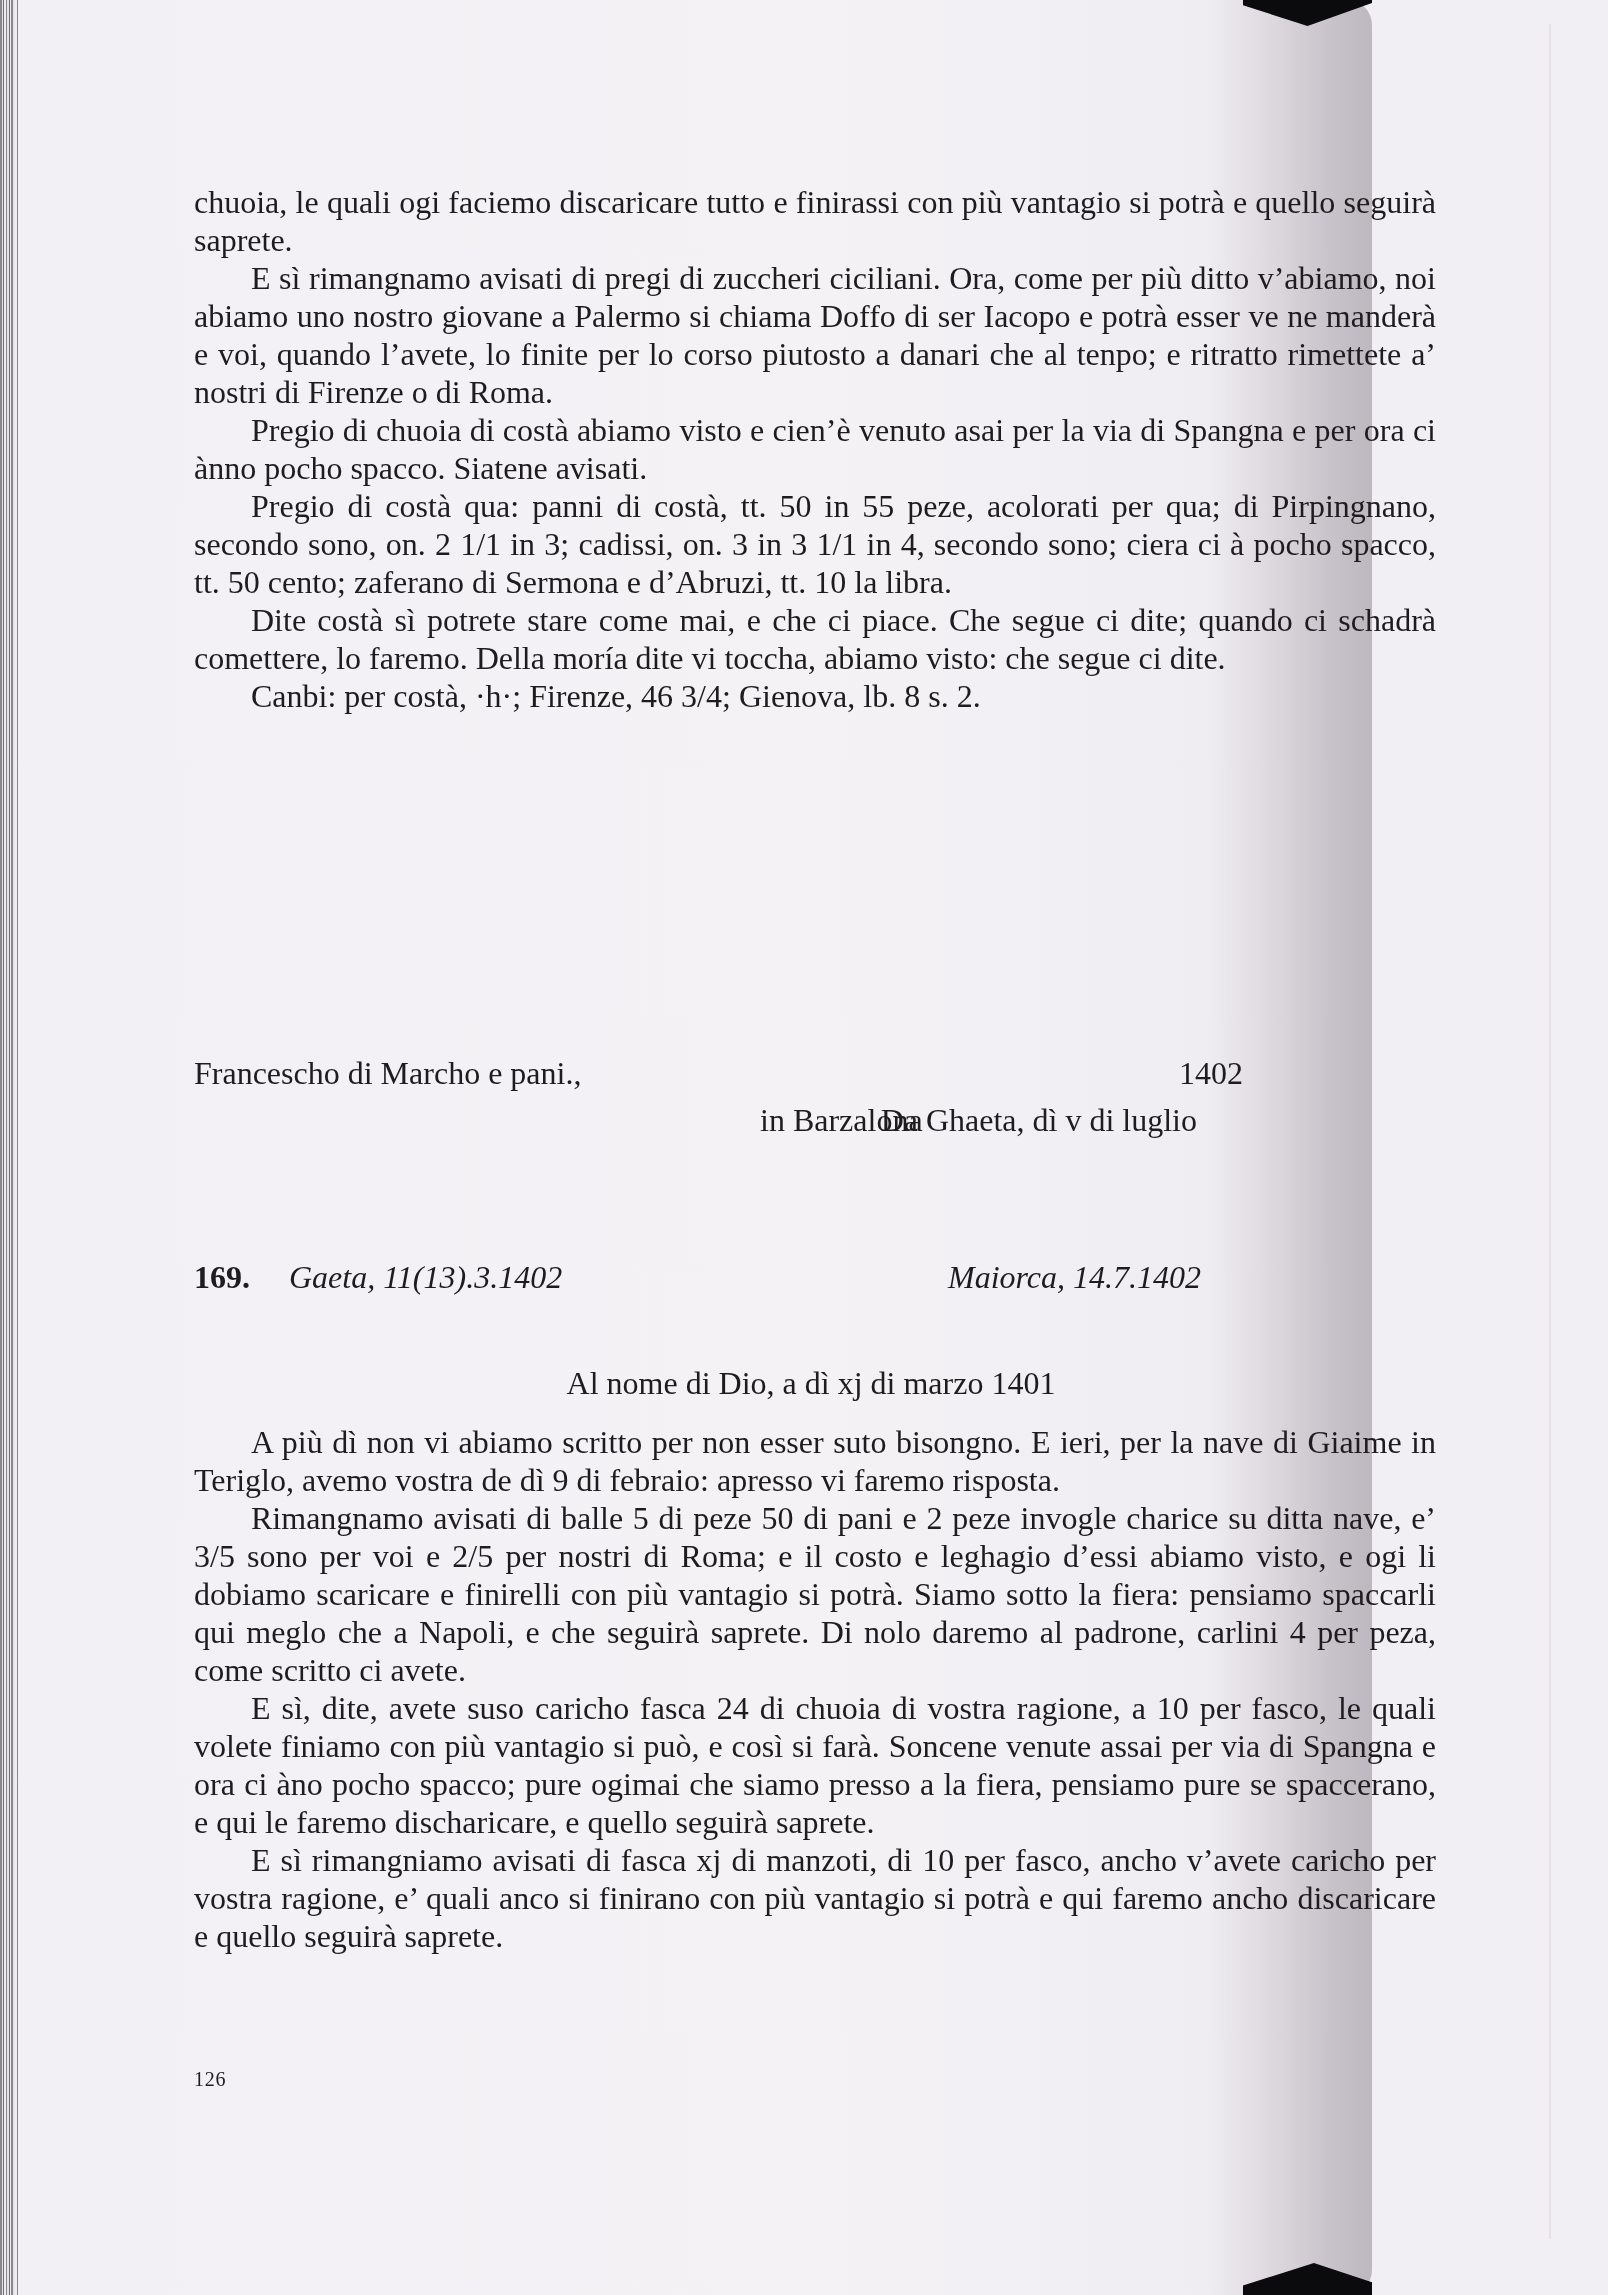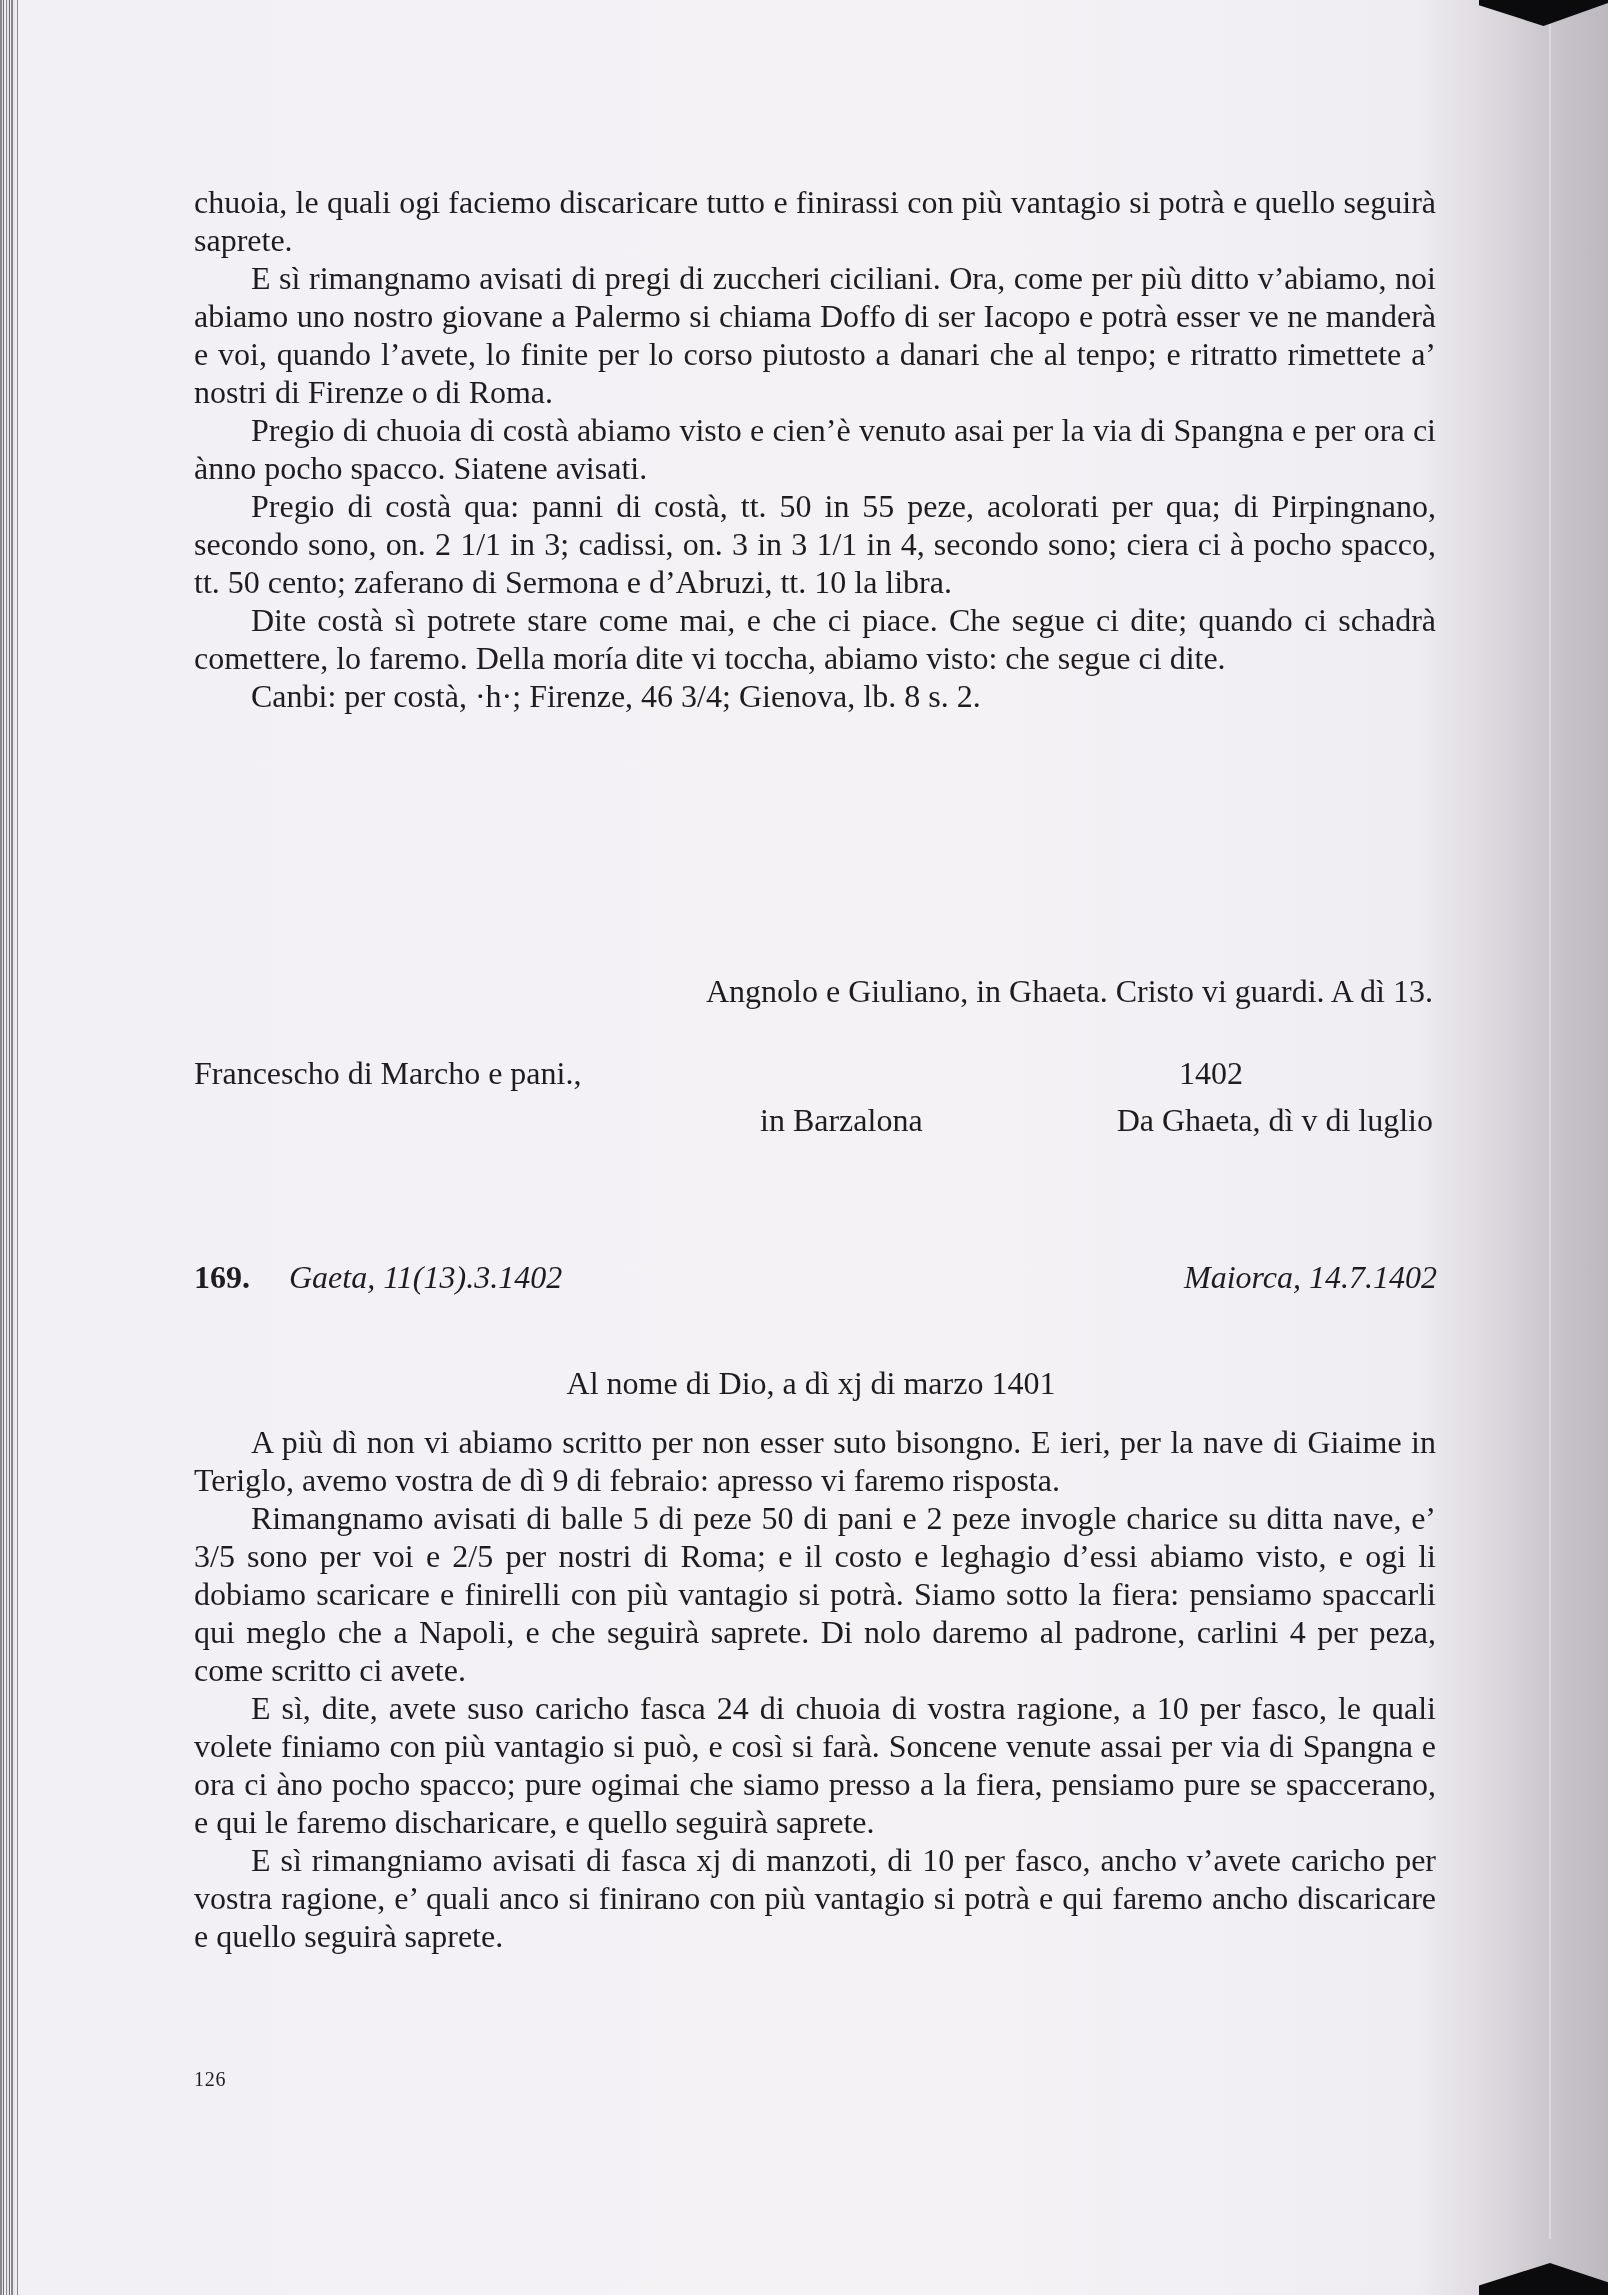--- a/index.html
+++ b/index.html
@@ -3,22 +3,23 @@
 <meta charset="utf-8">
 <style>
   html, body { margin: 0; padding: 0; }
   body {
     width: 1608px; height: 2295px; position: relative; overflow: hidden;
     background: #f1eff3;
     font-family: "Liberation Serif", "DejaVu Serif", serif;
     color: #1e1c1f;
   }
   .page {
-    position: absolute; left: 0; top: 0; width: 1608px; height: 2295px;
+    position: absolute; left: 0; top: 0; width: 1372px; height: 2295px;
     background: linear-gradient(to right, #f2f0f4 0%, #f4f2f5 60%, #efedf1 88%, #dcd7dd 93%, #c8c2ca 97%, #bdb7bf 100%);
+    border-radius: 25px;
   }
   .left-edge {
     position: absolute; left: 0; top: 0; width: 18px; height: 2295px;
     background: repeating-linear-gradient(to right, #8a878c 0px, #8a878c 1.6px, #e6e4e8 1.6px, #e6e4e8 3.2px, #6f6c72 3.2px, #6f6c72 4px, #f0eef2 4px, #f0eef2 5.7px);
   }
   .spine-fold {
     position: absolute; left: 1549px; top: 24px; width: 2.4px; height: 2215px;
     background: #e2dde3; opacity: 0.8;
   }
   .corner-top {
@@ -54,21 +55,20 @@
 
   <div class="text-block" style="top:183px;">
     <p class="para noindent">chuoia, le quali ogi faciemo discaricare tutto e finirassi con più vantagio si potrà e quello seguirà saprete.</p>
     <p class="para">E sì rimangnamo avisati di pregi di zuccheri ciciliani. Ora, come per più ditto v’abiamo, noi abiamo uno nostro giovane a Palermo si chiama Doffo di ser Iacopo e potrà esser ve ne manderà e voi, quando l’avete, lo finite per lo corso piutosto a danari che al tenpo; e ritratto rimettete a’ nostri di Firenze o di Roma.</p>
     <p class="para">Pregio di chuoia di costà abiamo visto e cien’è venuto asai per la via di Spangna e per ora ci ànno pocho spacco. Siatene avisati.</p>
     <p class="para">Pregio di costà qua: panni di costà, tt. 50 in 55 peze, acolorati per qua; di Pirpingnano, secondo sono, on. 2 1/1 in 3; cadissi, on. 3 in 3 1/1 in 4, secondo sono; ciera ci à pocho spacco, tt. 50 cento; zaferano di Sermona e d’Abruzi, tt. 10 la libra.</p>
     <p class="para">Dite costà sì potrete stare come mai, e che ci piace. Che segue ci dite; quando ci schadrà comettere, lo faremo. Della moría dite vi toccha, abiamo visto: che segue ci dite.</p>
     <p class="para">Canbi: per costà, ·h·; Firenze, 46 3/4; Gienova, lb. 8 s. 2.</p>
   </div>
 
-  <div class="abs" style="top:972px; right:175px;">Angnolo e Giuliano, in Ghaeta. Cristo vi guardi. A dì 13.</div>
 
   <div class="abs" style="top:1054px; left:194px;">Francescho di Marcho e pani.,</div>
   <div class="abs" style="top:1054px; left:1179px;">1402</div>
   <div class="abs" style="top:1101px; left:760px;">in Barzalona</div>
   <div class="abs" style="top:1101px; right:175px;">Da Ghaeta, dì v di luglio</div>
 
   <div class="abs heading-num" style="top:1258px; left:194px;">169.</div>
   <div class="abs it" style="top:1258px; left:289px;">Gaeta, 11(13).3.1402</div>
   <div class="abs it" style="top:1258px; right:171px;">Maiorca, 14.7.1402</div>
 

